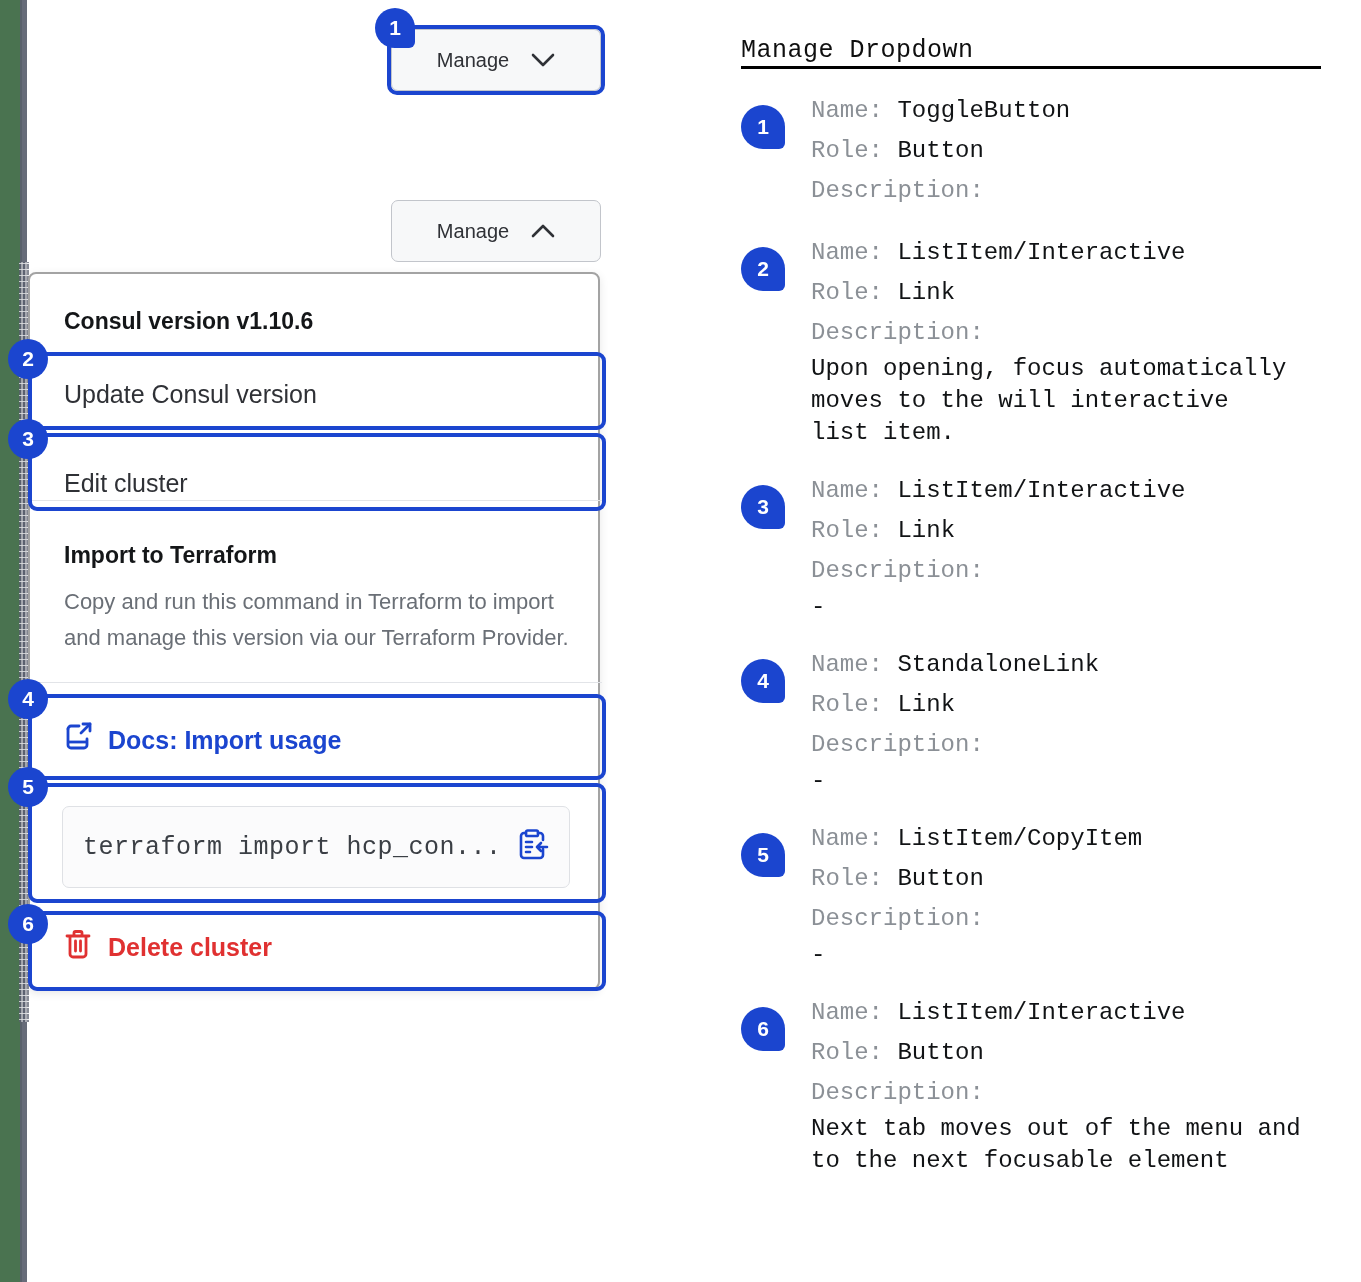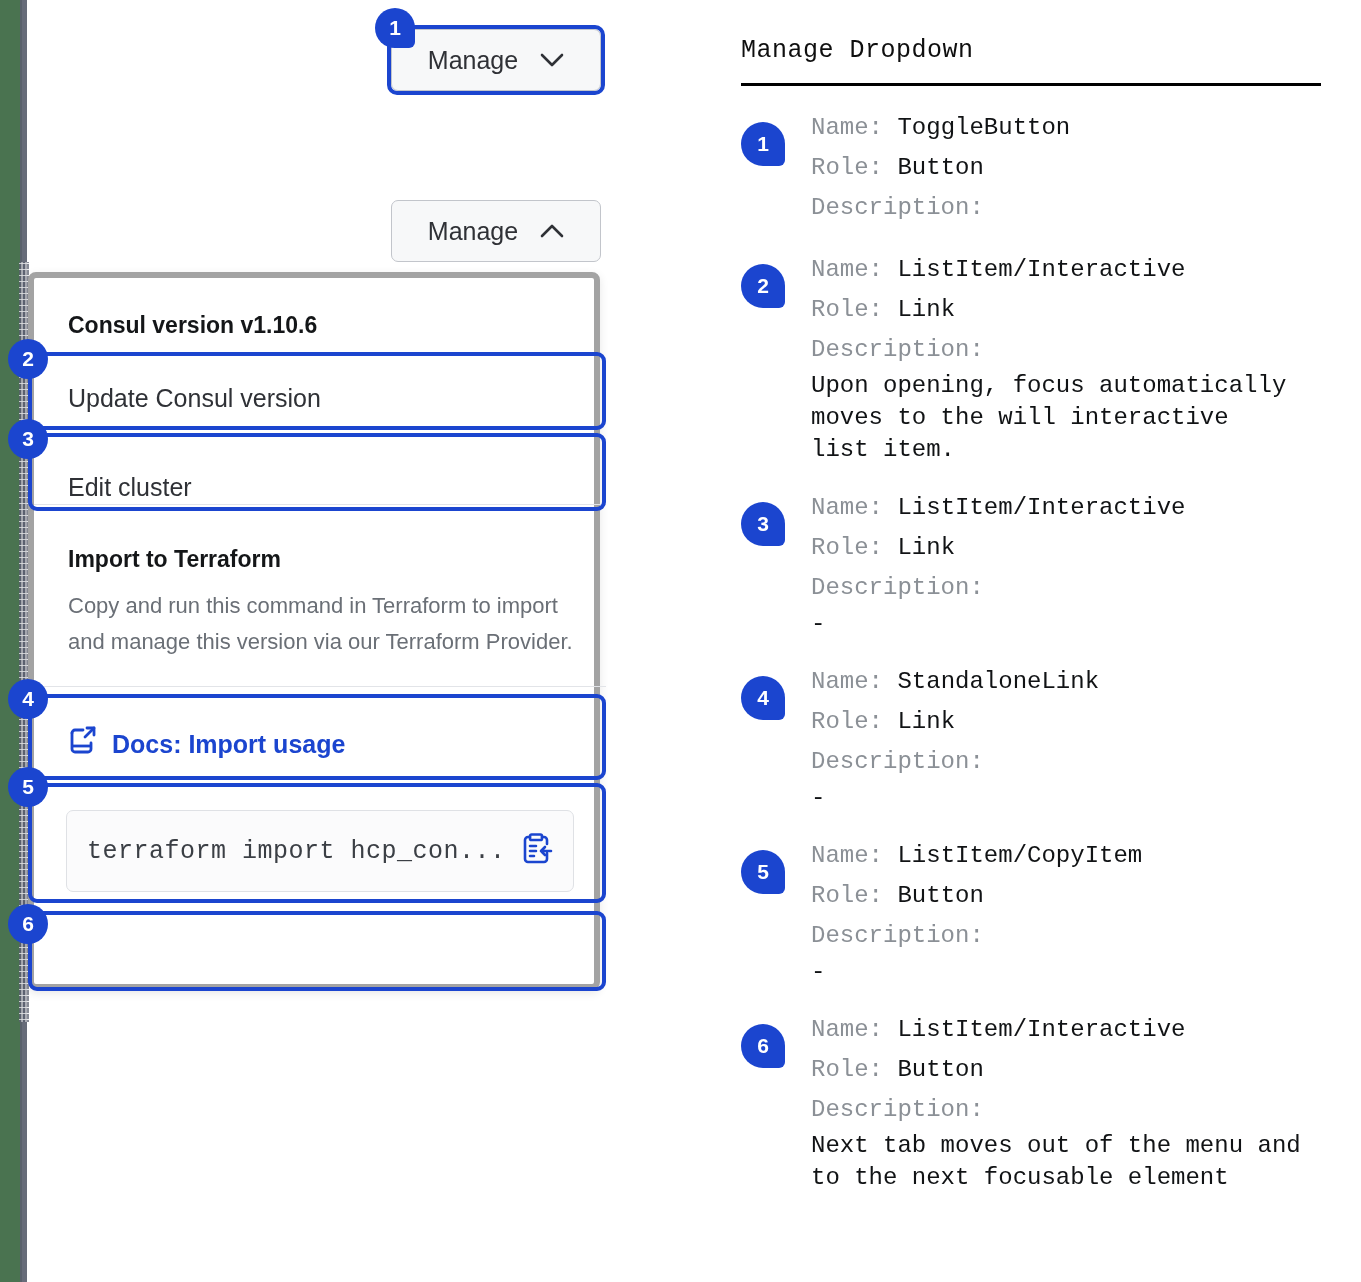--- a/index.html
+++ b/index.html
@@ -62,21 +62,21 @@
 
   
   .manage-btn {
     position: absolute;
     width: 210px; height: 62px;
     background: #f7f8f9;
     border: 1px solid #c2c5cb;
     border-radius: 7px;
     display: flex; align-items: center; justify-content: center;
     gap: 22px;
-    font-size: 25px; color: #2f3136;
+    font-size: 20px; color: #2f3136;
     font-family: "Liberation Sans", sans-serif;
   }
   #manage-btn-closed { left: 391px; top: 29px; }
   #manage-btn-open   { left: 391px; top: 200px; }
 
   
   #manage-focus-ring {
     position: absolute;
     left: 387px; top: 25px;
     width: 218px; height: 70px;
@@ -87,21 +87,21 @@
 
   .chevron { display: inline-block; width: 24px; height: 14px; position: relative; }
   .chevron svg { display: block; }
 
   
   #dropdown-card {
     position: absolute;
     left: 28px; top: 272px;
     width: 572px; height: 718px;
     background: #ffffff;
-    border: 6px solid #a3a3a3;
+    border: 2px solid #a3a3a3;
     border-radius: 8px;
     box-shadow: 0 3px 10px rgba(0,0,0,.10);
     overflow: visible;
   }
 
   .menu-section-title {
     position: absolute;
     left: 34px;
     font-size: 23px; font-weight: bold; color: #141618;
     font-family: "Liberation Sans", sans-serif;
@@ -185,21 +185,21 @@
 
   
   #annotations-panel {
     position: absolute;
     left: 741px; top: 36px;
     width: 580px;
     font-family: "Liberation Mono", monospace;
   }
   #annotations-title {
     font-size: 25px; color: #0f0f0f; letter-spacing: .5px;
-    padding-bottom: 18px;
+    padding-bottom: 1px;
   }
   #annotations-rule {
     width: 580px; height: 3px; background: #000000; margin-bottom: 22px;
   }
   .anno-entry {
     display: flex; align-items: flex-start;
     margin-bottom: 22px;
   }
   .anno-badge {
     flex: 0 0 auto;
@@ -281,20 +281,31 @@
       <svg width="34" height="34" viewBox="0 0 34 34">
         <path d="M11 5 L9 5 A3 3 0 0 0 6 8 L6 27 A3 3 0 0 0 9 30 L25 30 A3 3 0 0 0 28 27 L28 21" fill="none" stroke="#1b45cf" stroke-width="2.6" stroke-linecap="round"></path>
         <path d="M23 5 L25 5 A3 3 0 0 1 28 8 L28 12" fill="none" stroke="#1b45cf" stroke-width="2.6" stroke-linecap="round"></path>
         <rect x="11" y="2.5" width="12" height="5.5" rx="1.6" fill="none" stroke="#1b45cf" stroke-width="2.6"></rect>
         <path d="M11 14 L17 14 M11 19 L17 19 M11 24 L15 24" stroke="#1b45cf" stroke-width="2.6" stroke-linecap="round"></path>
         <path d="M32 19 L22 19 M26 15 L22 19 L26 23" fill="none" stroke="#1b45cf" stroke-width="2.6" stroke-linecap="round" stroke-linejoin="round"></path>
       </svg>
     </span>
   </div>
 
+  <div id="delete-row">
+    <span>
+      <svg width="28" height="30" viewBox="0 0 28 30">
+        <path d="M3 7 L25 7" stroke="#e03131" stroke-width="2.8" stroke-linecap="round"></path>
+        <path d="M10 7 L10 4 A1.5 1.5 0 0 1 11.5 2.5 L16.5 2.5 A1.5 1.5 0 0 1 18 4 L18 7" fill="none" stroke="#e03131" stroke-width="2.8" stroke-linejoin="round"></path>
+        <path d="M6 7 L6 25 A3 3 0 0 0 9 28 L19 28 A3 3 0 0 0 22 25 L22 7" fill="none" stroke="#e03131" stroke-width="2.8" stroke-linejoin="round"></path>
+        <path d="M11.5 12 L11.5 22 M16.5 12 L16.5 22" stroke="#e03131" stroke-width="2.8" stroke-linecap="round"></path>
+      </svg>
+    </span>
+    <span>Delete cluster</span>
+  </div>
 </div>
 
 <div class="hl-rect" id="hl-2"></div>
 <div class="hl-rect" id="hl-3"></div>
 <div class="hl-rect" id="hl-4"></div>
 <div class="hl-rect" id="hl-5"></div>
 <div class="hl-rect" id="hl-6"></div>
 
 <div class="badge-circle" id="badge-2">2</div>
 <div class="badge-circle" id="badge-3">3</div>

